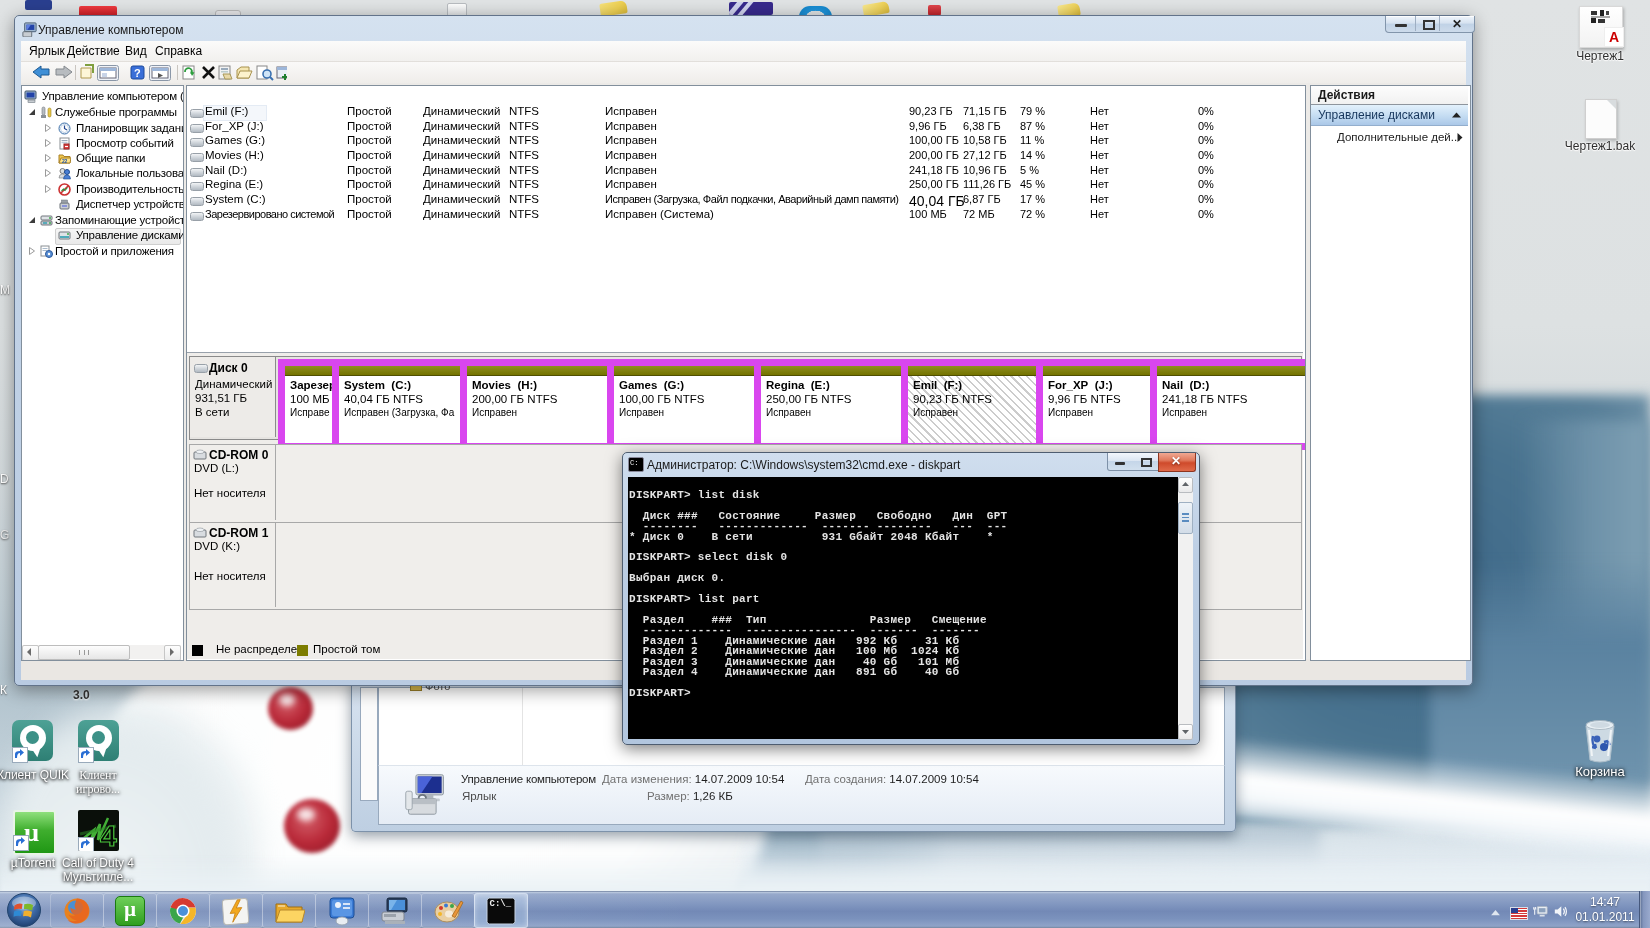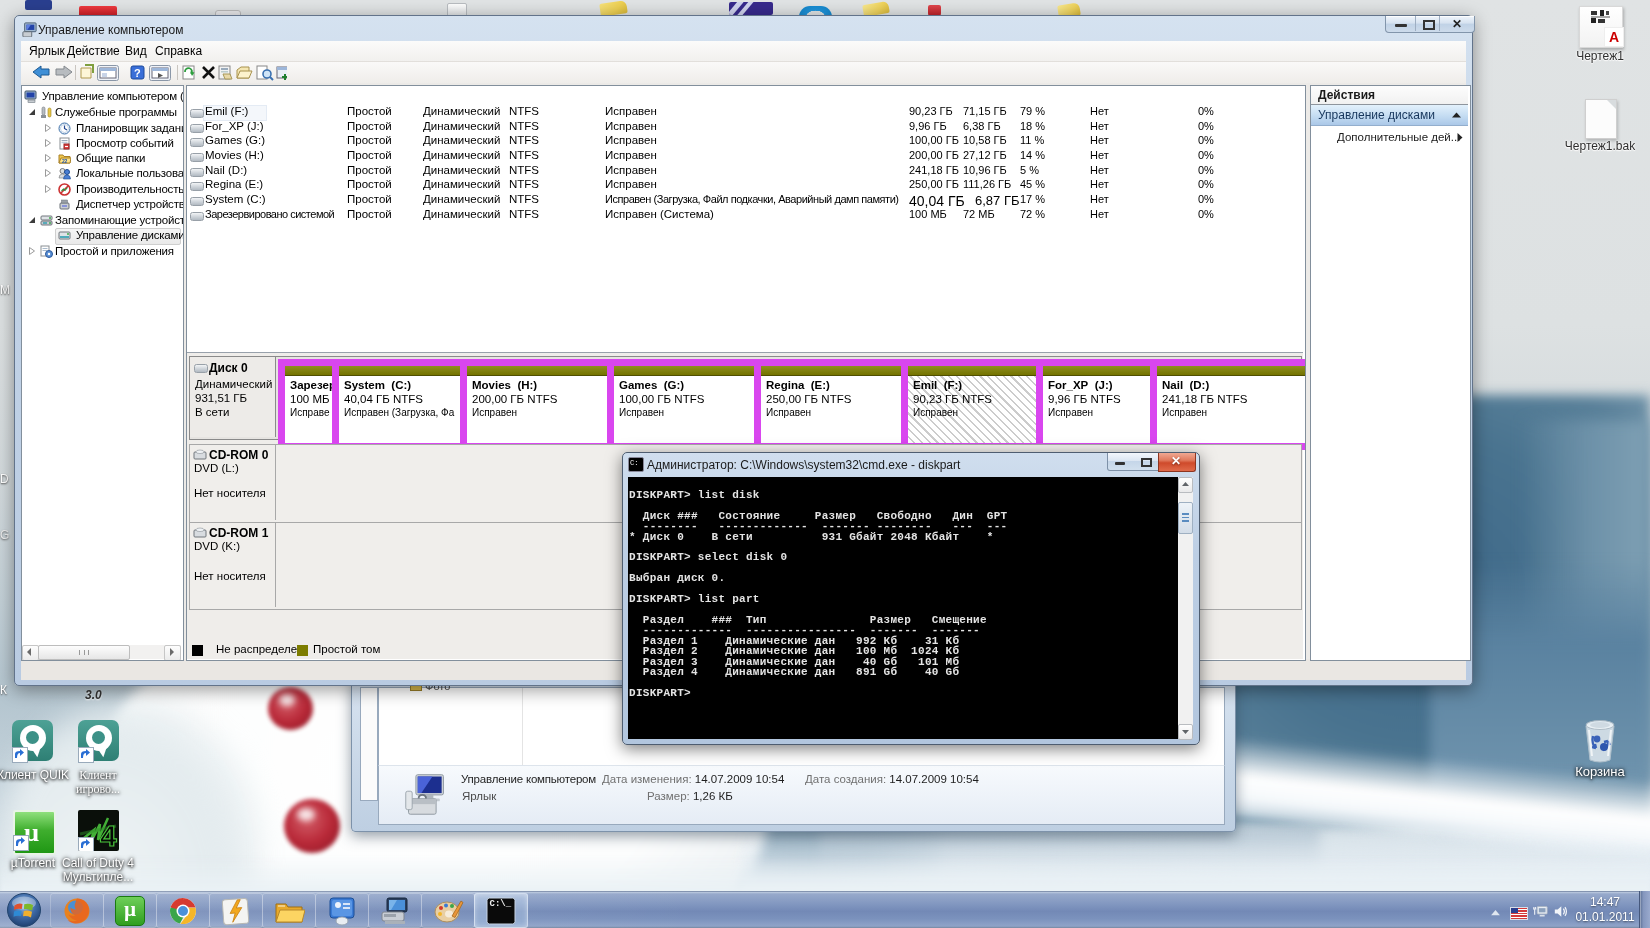--- a/index.html
+++ b/index.html
@@ -68,21 +68,21 @@
   </div>
   <div class="abs" style="left:799px;top:6px;width:33px;height:11px;border-radius:16px 16px 0 0;background:radial-gradient(ellipse at 50% 100%,rgba(255,255,255,0) 40%,#2196dd 42%,#0c7ec2 100%);"></div>
   <div class="abs" style="left:863px;top:3px;width:26px;height:12px;background:linear-gradient(135deg,#f9e98e 0%,#eed25c 60%,#d9b93a 100%);border-radius:2px 6px 2px 2px;transform:rotate(-10deg);"></div>
   <div class="abs" style="left:928px;top:5px;width:13px;height:12px;background:linear-gradient(180deg,#e0474c,#b91c24);border-radius:2px 2px 4px 4px;"></div>
   <div class="abs" style="left:1058px;top:4px;width:22px;height:13px;background:linear-gradient(135deg,#f9e98e 0%,#eed25c 60%,#d9b93a 100%);border-radius:2px 6px 2px 2px;transform:rotate(-9deg);"></div>
 
   <div class="abs" style="left:0px;top:283px;color:#fff;text-shadow:0 1px 2px #444;font-size:12px;">M</div>
   <div class="abs" style="left:0px;top:472px;color:#fff;text-shadow:0 1px 2px #444;font-size:12px;">D</div>
   <div class="abs" style="left:0px;top:528px;color:#eee;text-shadow:0 1px 2px #555;font-size:12px;">G</div>
   <div class="abs" style="left:0px;top:683px;color:#fff;text-shadow:0 1px 2px #444;font-size:12px;">К</div>
-  <div class="abs" style="left:85px;top:688px;color:#333;text-shadow:0 1px 2px #fff;font-size:12px;font-weight:bold;font-style:italic;">3.0</div>
+  <div class="abs" style="left:73px;top:688px;color:#333;text-shadow:0 1px 2px #fff;font-size:12px;font-weight:bold;">3.0</div>
 
   <div class="abs" style="left:12px;top:720px;width:41px;height:41px;border-radius:7px;background:linear-gradient(180deg,#4da195,#2e7f74);">
      <div class="abs" style="left:8px;top:5px;width:26px;height:26px;border-radius:50%;background:#fff;"></div>
      <div class="abs" style="left:20px;top:26px;width:0;height:0;border-left:4px solid transparent;border-right:7px solid transparent;border-top:11px solid #fff;transform:rotate(-14deg);"></div>
      <div class="abs" style="left:14px;top:11px;width:13px;height:13px;border-radius:50%;background:#3c9187;"></div>
      <div class="abs" style="left:0px;top:27px;width:14px;height:14px;background:#fff;border:1px solid #9ab;"><svg width="12" height="12" viewBox="0 0 12 12">
           <path d="M2 10 L2 6 Q2 3 7 3 L7 1 L11 4.5 L7 8 L7 5 Q4 5 4 10 Z" fill="#2a6fd4"></path>
         </svg></div>
   </div>
   <div class="abs" style="left:78px;top:720px;width:41px;height:41px;border-radius:7px;background:linear-gradient(180deg,#4da195,#2e7f74);">
@@ -393,21 +393,21 @@
       </div>
     <div class="lrow" style="top:34px;">
         <div class="vic"></div>
         <span class="t" style="left:18px;">For_XP (J:)</span>
         <span class="t" style="left:160px;">Простой</span>
         <span class="t" style="left:236px;">Динамический</span>
         <span class="t" style="left:322px;">NTFS</span>
         <span class="t" style="left:418px;">Исправен</span>
         <span class="t" style="left:722px;font-size:11px;">9,96 ГБ</span>
         <span class="t" style="left:776px;font-size:11px;">6,38 ГБ</span>
-        <span class="t" style="left:833px;font-size:11px;">18 %</span>
+        <span class="t" style="left:833px;font-size:11px;">87 %</span>
         <span class="t" style="left:903px;font-size:11px;">Нет</span>
         <span class="t" style="left:1011px;font-size:11px;">0%</span>
       </div>
     <div class="lrow" style="top:48px;">
         <div class="vic"></div>
         <span class="t" style="left:18px;">Games (G:)</span>
         <span class="t" style="left:160px;">Простой</span>
         <span class="t" style="left:236px;">Динамический</span>
         <span class="t" style="left:322px;">NTFS</span>
         <span class="t" style="left:418px;">Исправен</span>
@@ -457,21 +457,21 @@
         <span class="t" style="left:1011px;font-size:11px;">0%</span>
       </div>
     <div class="lrow" style="top:107px;">
         <div class="vic"></div>
         <span class="t" style="left:18px;">System (C:)</span>
         <span class="t" style="left:160px;">Простой</span>
         <span class="t" style="left:236px;">Динамический</span>
         <span class="t" style="left:322px;">NTFS</span>
         <span class="t" style="left:418px;font-size:11px;letter-spacing:-0.45px;">Исправен (Загрузка, Файл подкачки, Аварийный дамп памяти)</span>
         <span class="t" style="left:722px;font-size:14px;">40,04 ГБ</span>
-        <span class="t" style="left:776px;font-size:13px;margin-left:12px;">6,87 ГБ</span>
+        <span class="t" style="left:776px;font-size:11px;">6,87 ГБ</span>
         <span class="t" style="left:833px;font-size:11px;">17 %</span>
         <span class="t" style="left:903px;font-size:11px;">Нет</span>
         <span class="t" style="left:1011px;font-size:11px;">0%</span>
       </div>
     <div class="lrow" style="top:122px;">
         <div class="vic"></div>
         <span class="t" style="left:18px;font-size:11px;letter-spacing:-0.5px;">Зарезервировано системой</span>
         <span class="t" style="left:160px;">Простой</span>
         <span class="t" style="left:236px;">Динамический</span>
         <span class="t" style="left:322px;">NTFS</span>

